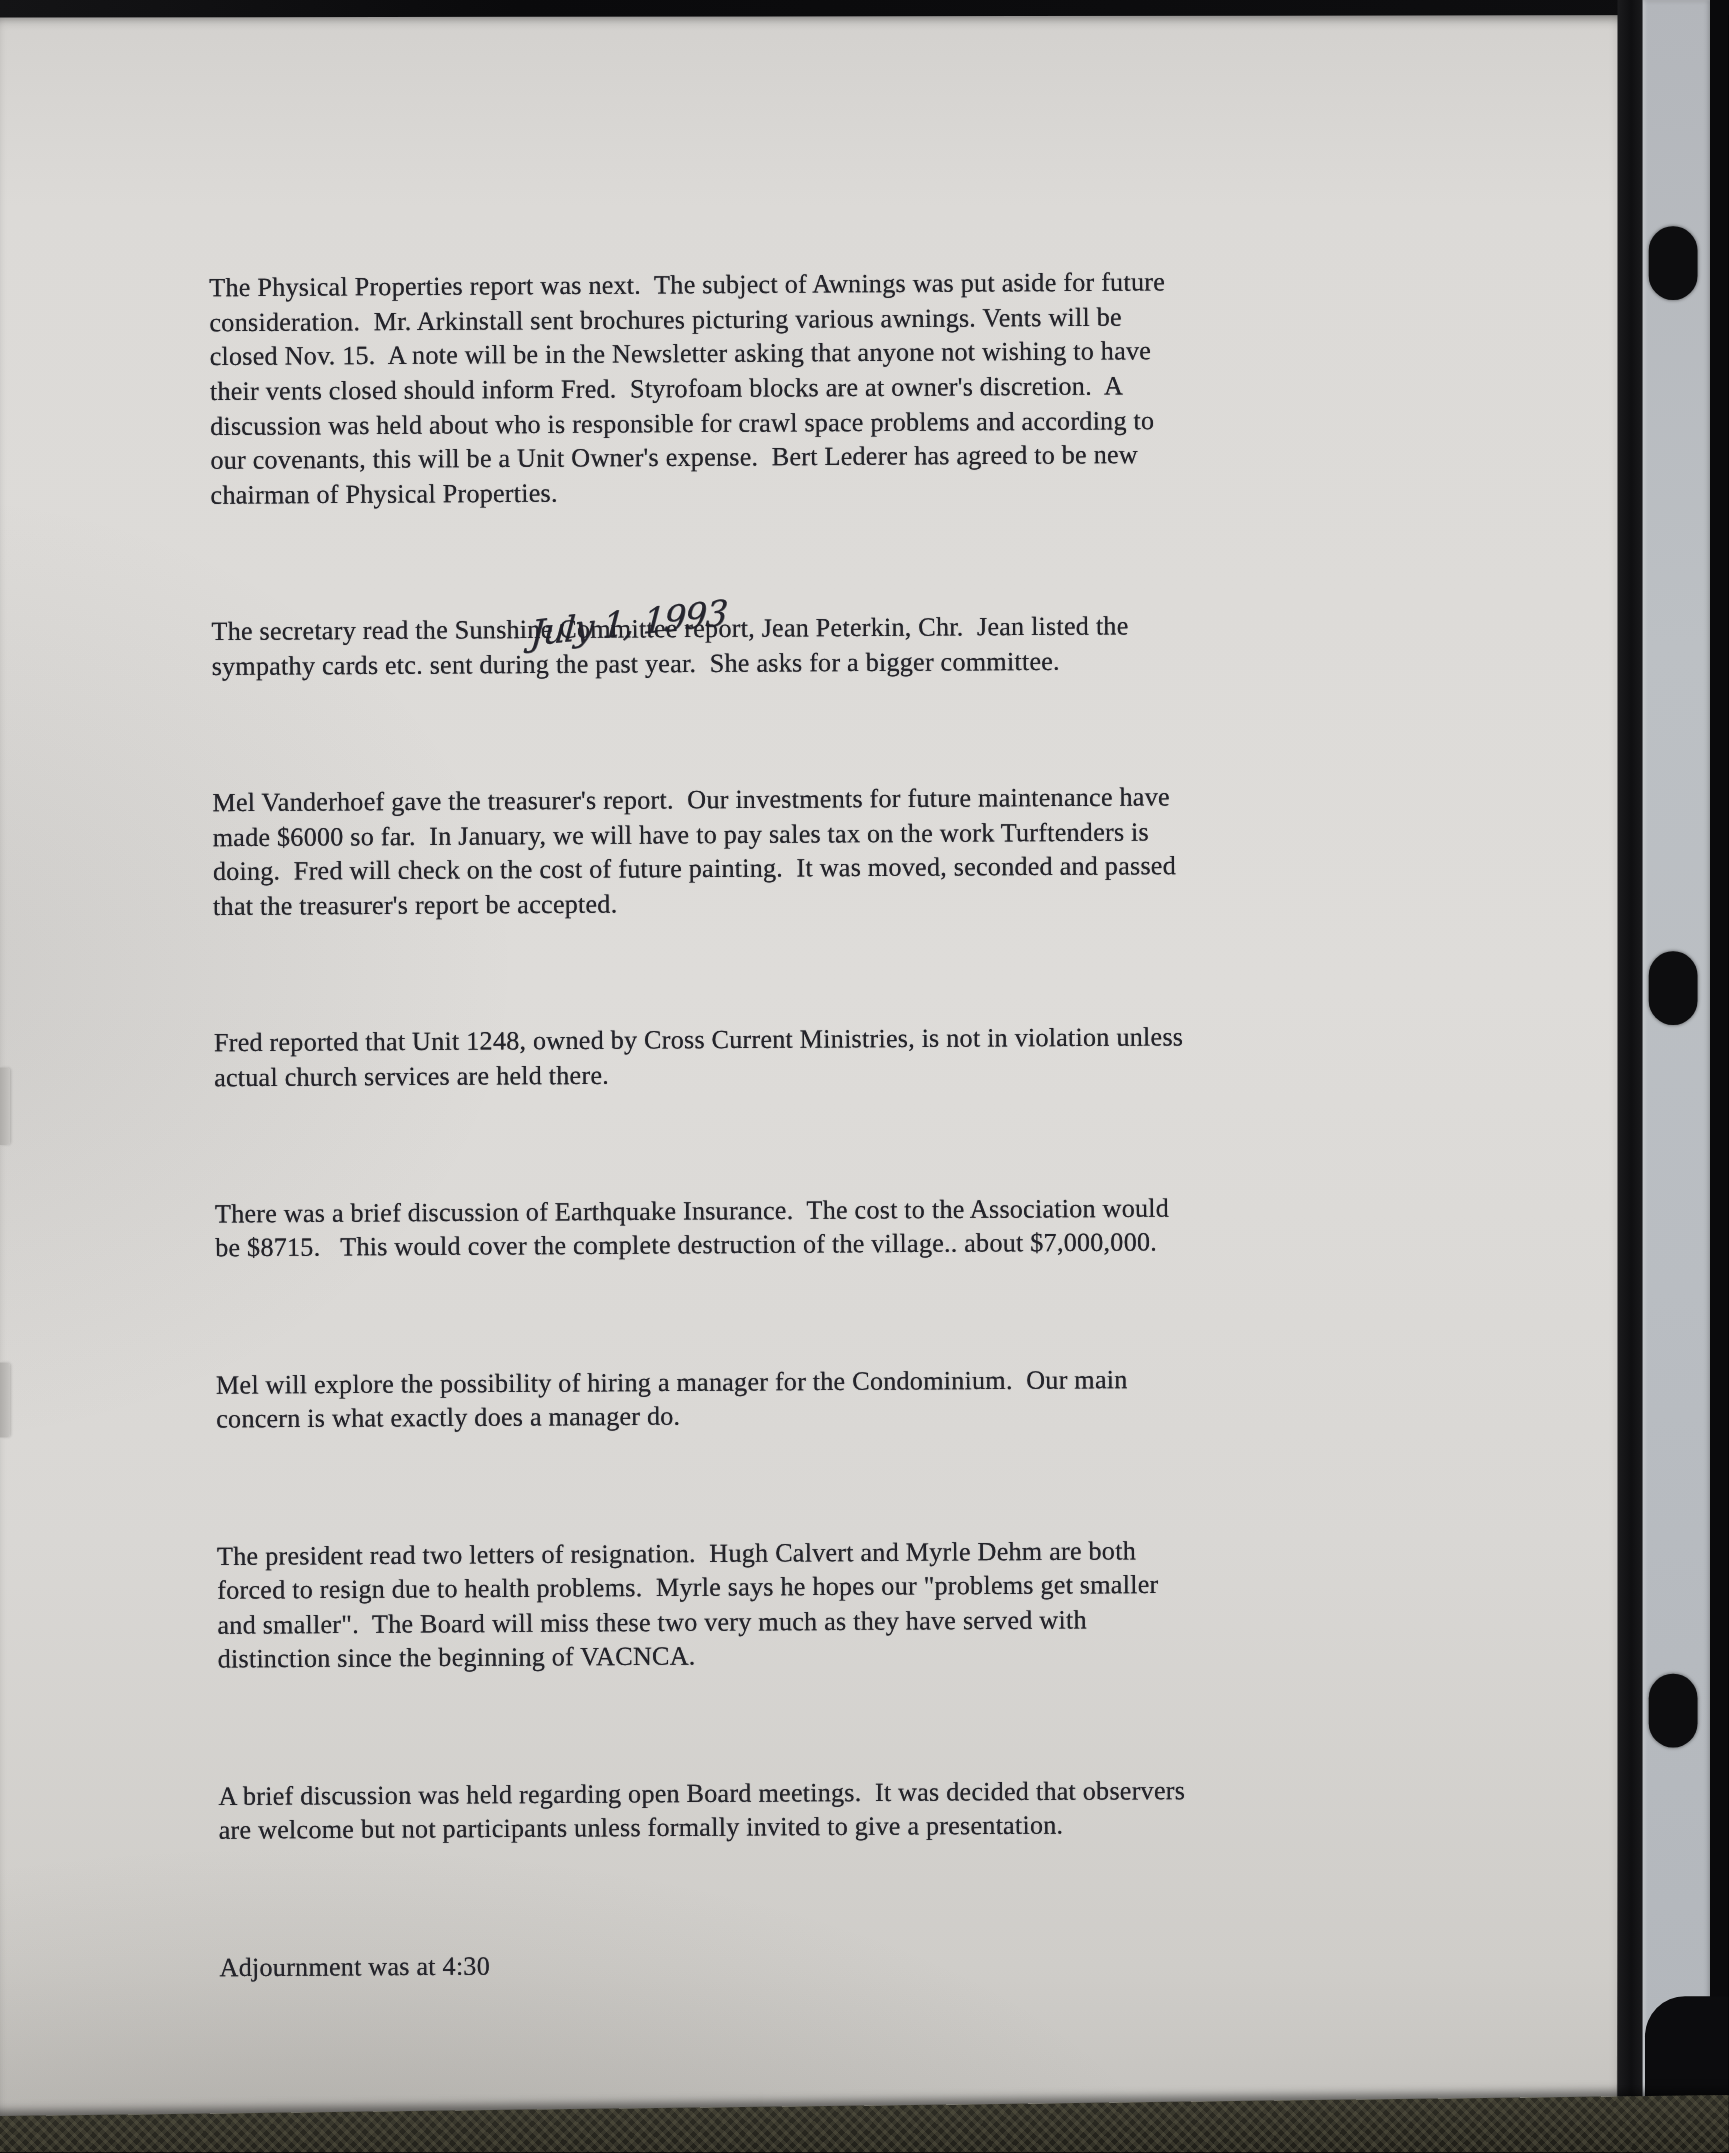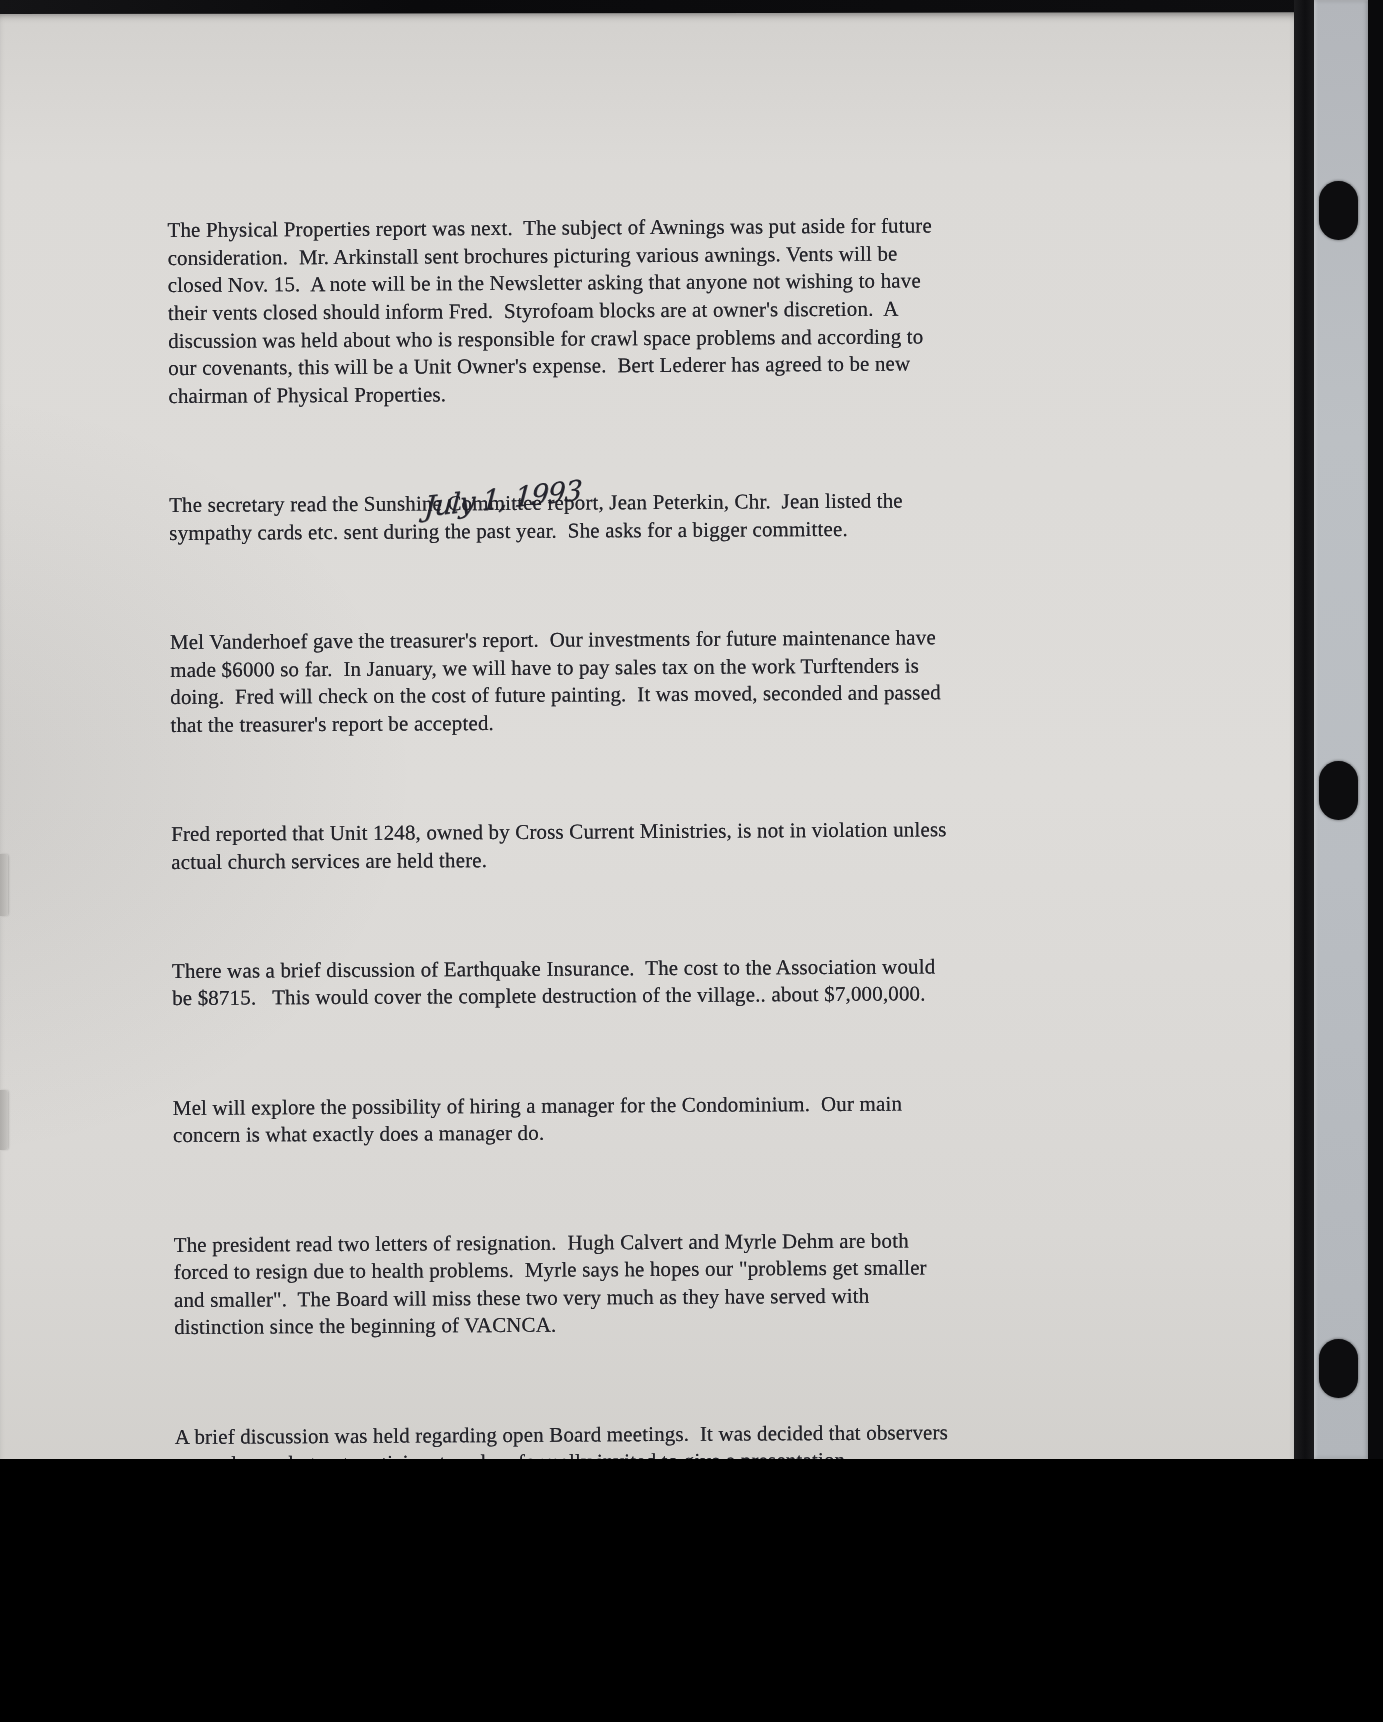--- a/index.html
+++ b/index.html
@@ -1,17 +1,17 @@
 <!DOCTYPE html>
 <html><head>
 <meta charset="utf-8">
 <style>
   html,body { margin:0; padding:0; background:#000; }
   #stage {
-    position:relative; width:1383px; height:1459px; overflow:hidden;
+    position:relative; width:1383px; height:1722px; overflow:hidden;
     background:#070708;
     font-family:"Liberation Serif", serif;
   }
   
   #page {
     position:absolute; left:0; top:12px; width:1302px; height:1696px;
     background:
       radial-gradient(1200px 500px at 18% 104%, rgba(70,65,58,0.18), rgba(0,0,0,0) 60%),
       radial-gradient(900px 700px at -6% 45%, rgba(60,60,60,0.10), rgba(0,0,0,0) 55%),
       linear-gradient(180deg, #d3d1ce 0%, #dcdad7 9%, #dedcd9 46%, #d9d7d4 72%, #cfcdc9 92%, #c3c1bd 100%);

